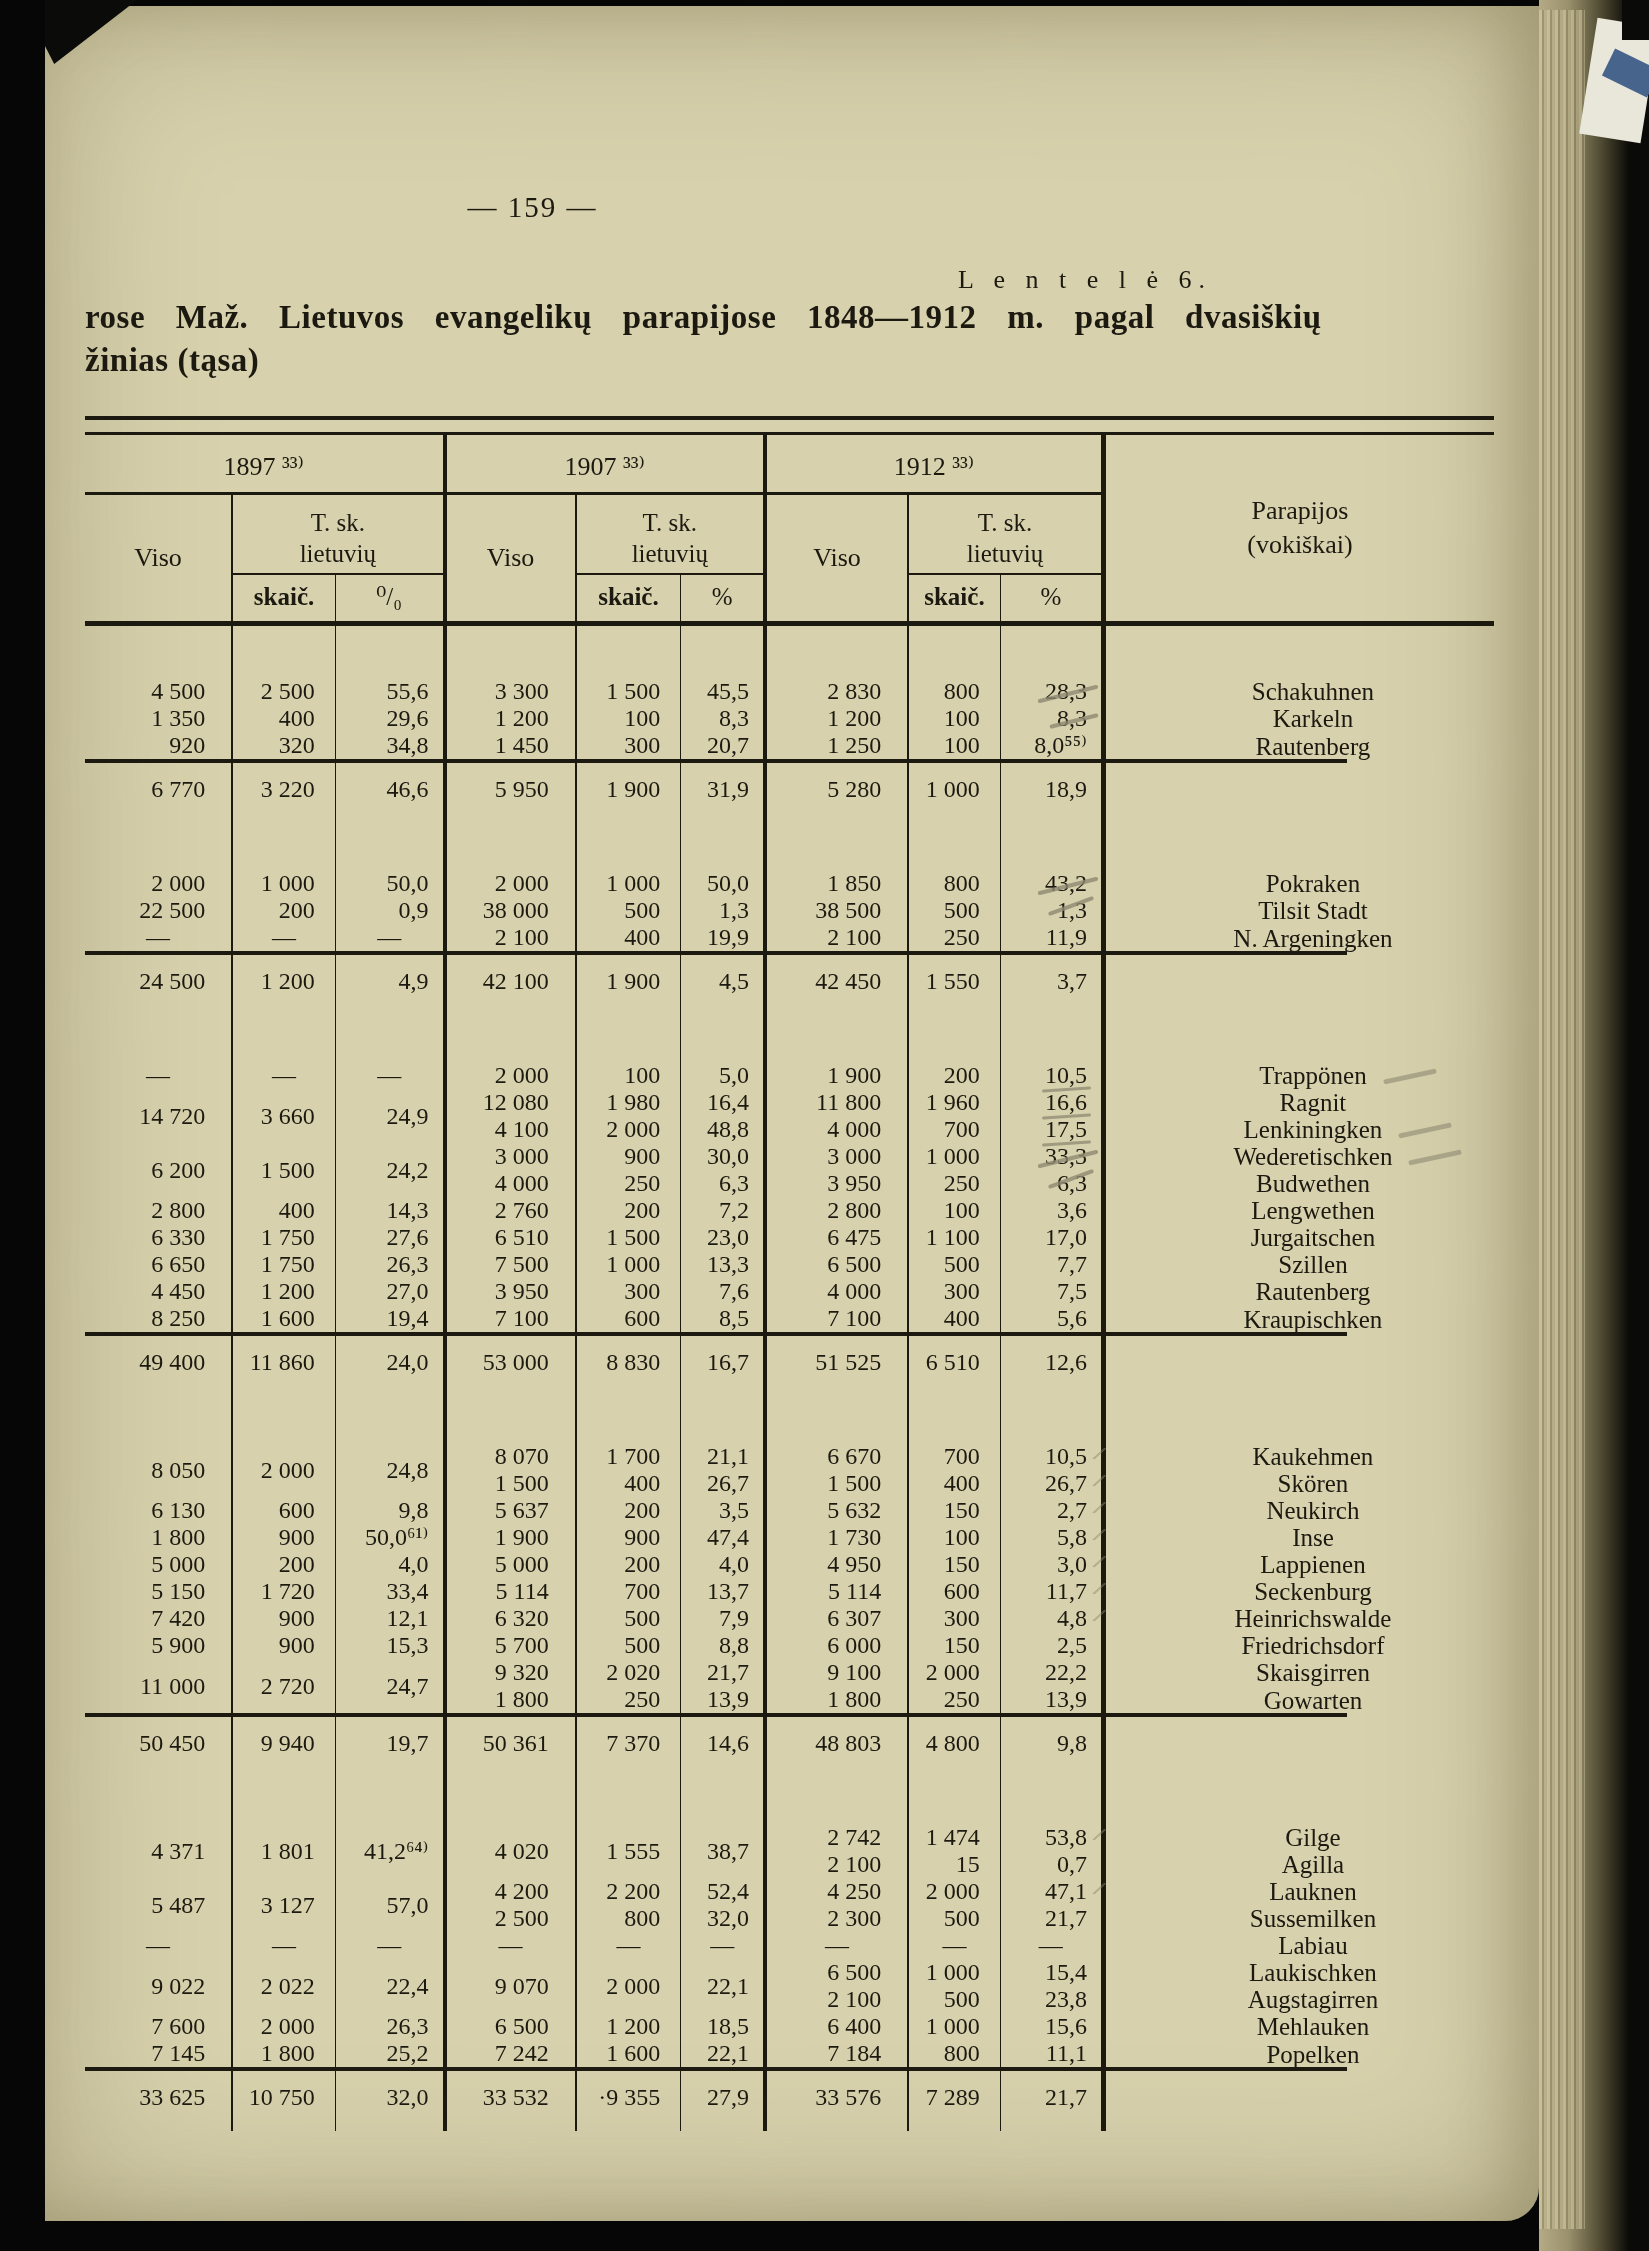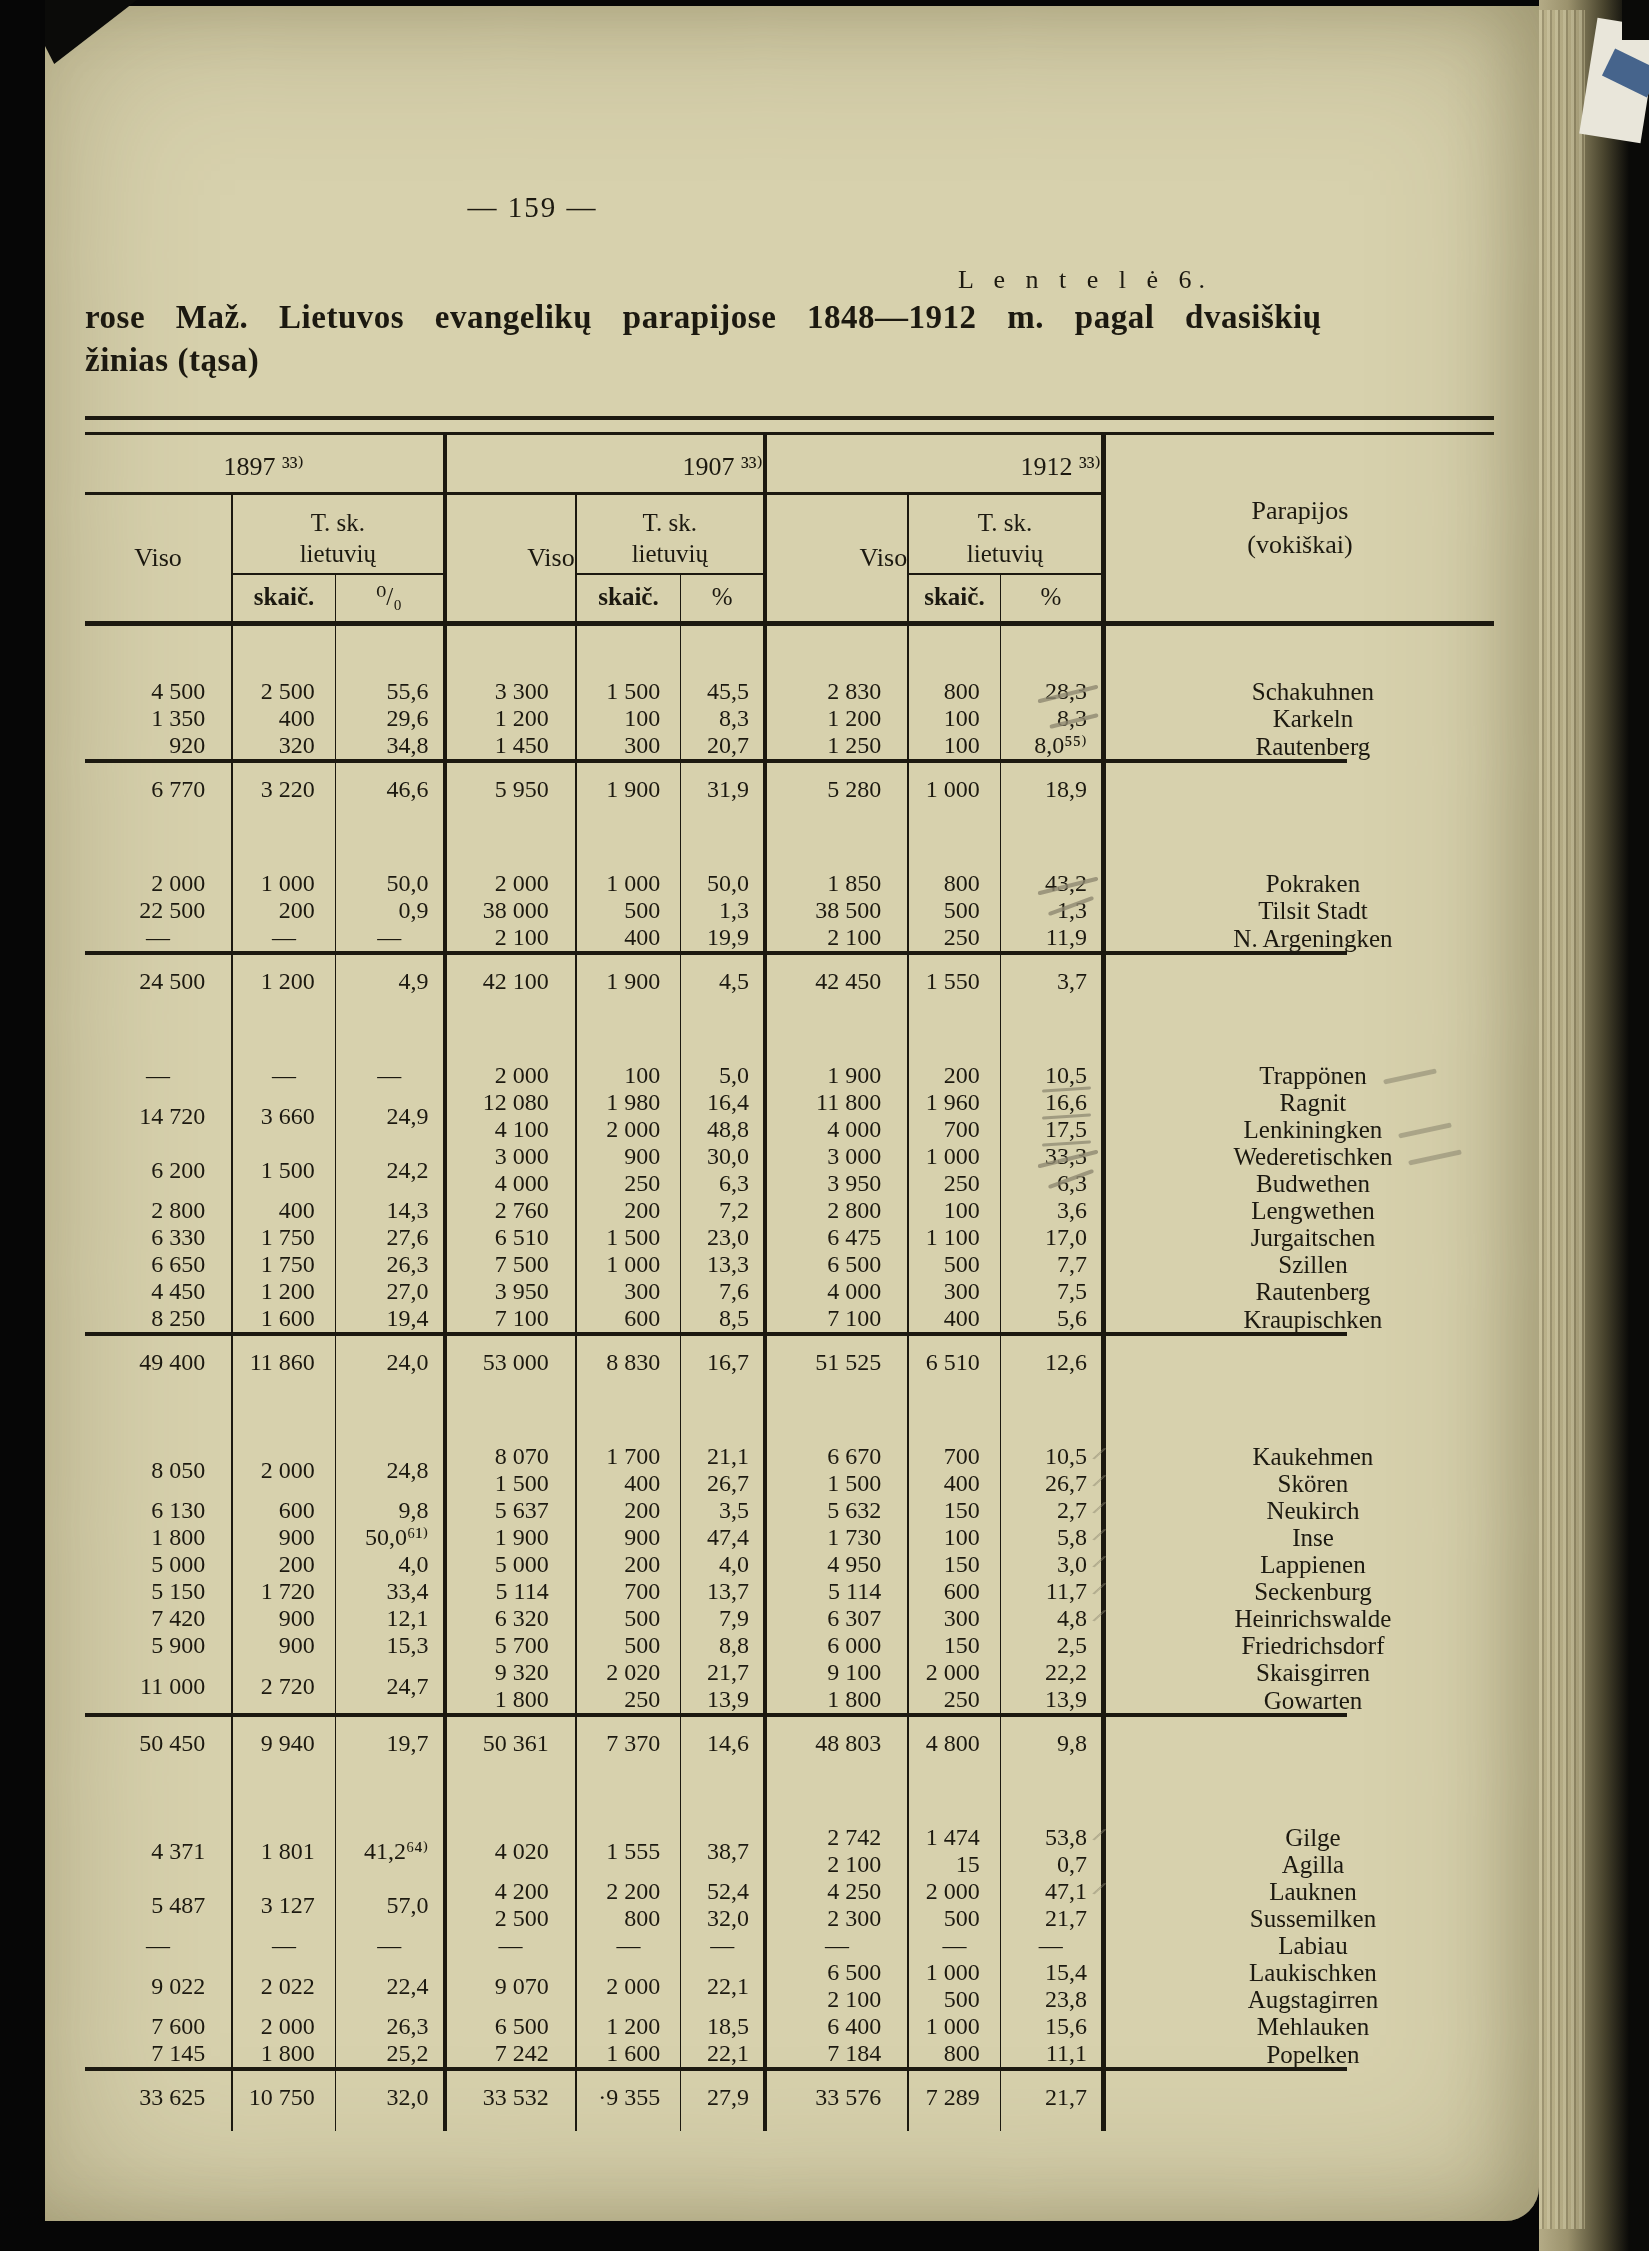--- a/index.html
+++ b/index.html
@@ -37,21 +37,21 @@
   .title1{position:absolute;top:293px;left:40px;width:1453px;font-size:33px;font-weight:bold;letter-spacing:0.5px;word-spacing:22px;white-space:nowrap;}
   .title2{position:absolute;top:336px;left:40px;width:1453px;font-size:33px;font-weight:bold;letter-spacing:0.5px;}
 
   .table-wrap{position:absolute;top:390px;left:40px;width:1409px;border-top:4px solid var(--ink);padding-top:12px;margin-top:20px;}
   table{border-collapse:collapse;table-layout:fixed;width:1409px;border-top:3px solid var(--ink);}
   th,td{margin:0;padding:0;font-weight:normal;}
 
   
   thead th{text-align:center;vertical-align:middle;font-size:26px;}
   th.year{padding:16px 0 10px;border-bottom:3px solid var(--ink);}
-  th.gL{border-left:4px solid var(--ink);text-align:right;}
+  th.gL{border-left:4px solid var(--ink);}
   th.parish-h{border-left:5px solid var(--ink);border-bottom:5px solid var(--ink);font-size:26px;line-height:34px;}
   th.viso{border-bottom:5px solid var(--ink);font-size:26px;}
   th.tsk{border-left:2px solid var(--ink);border-bottom:2px solid var(--ink);padding:12px 0 4px;line-height:31px;font-size:25px;text-align:center;}
   tr.hr3 th{border-bottom:5px solid var(--ink);padding:7px 0 10px;font-size:25px;}
   tr.hr3 th.skaic{border-left:2px solid var(--ink);font-weight:bold;}
   tr.hr3 th.pct{border-left:1px solid var(--ink);}
 
   
   td{vertical-align:middle;line-height:27px;font-size:24px;}
   td.viso{text-align:right;padding-right:26px;}

